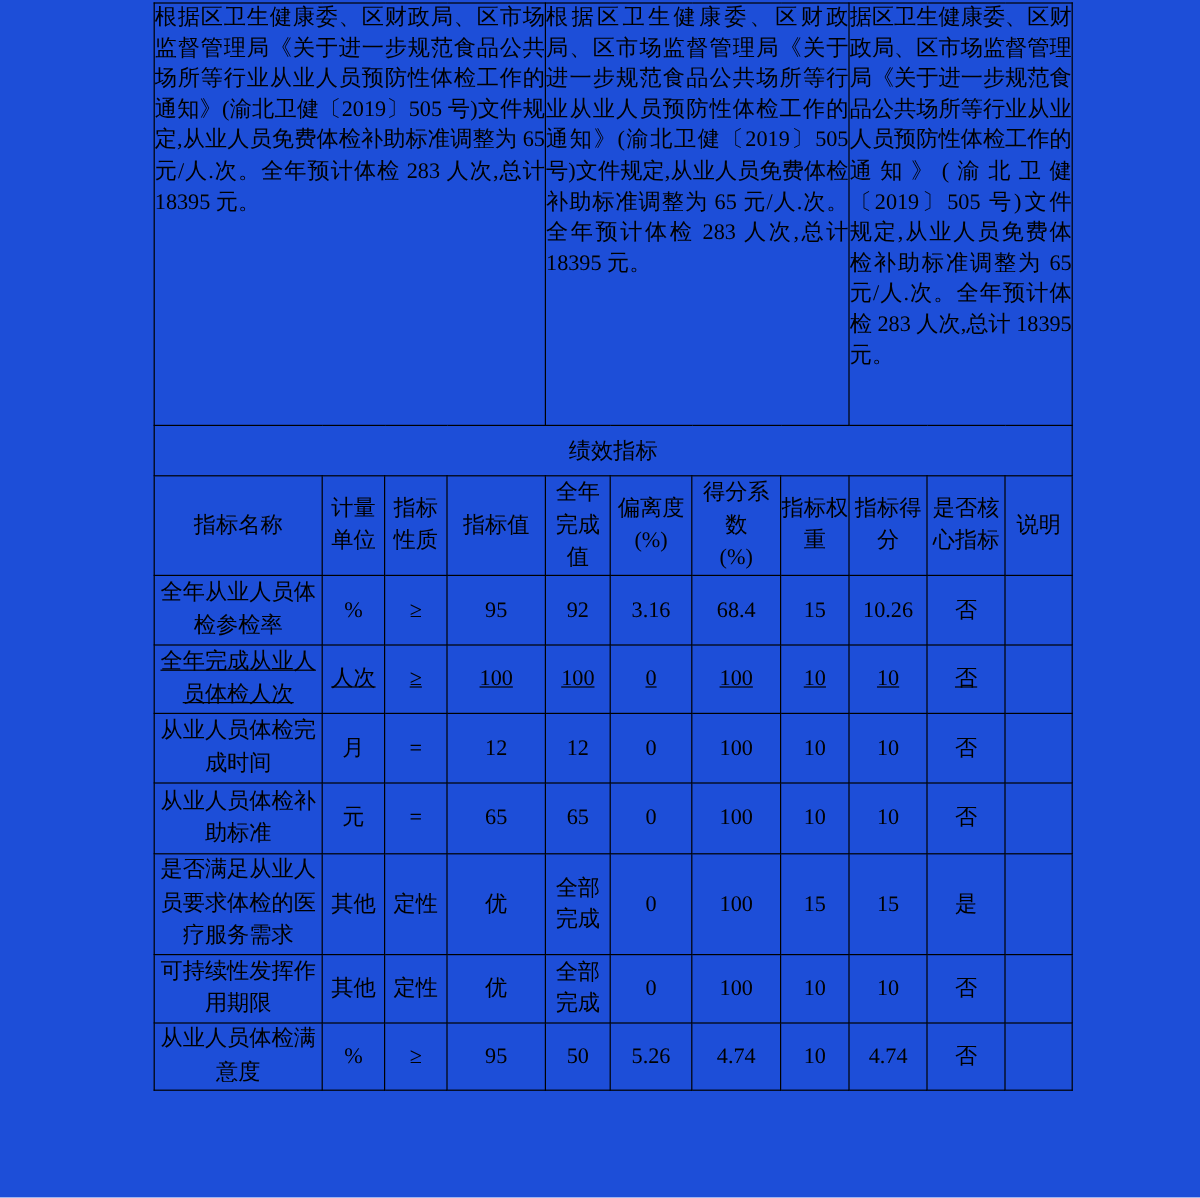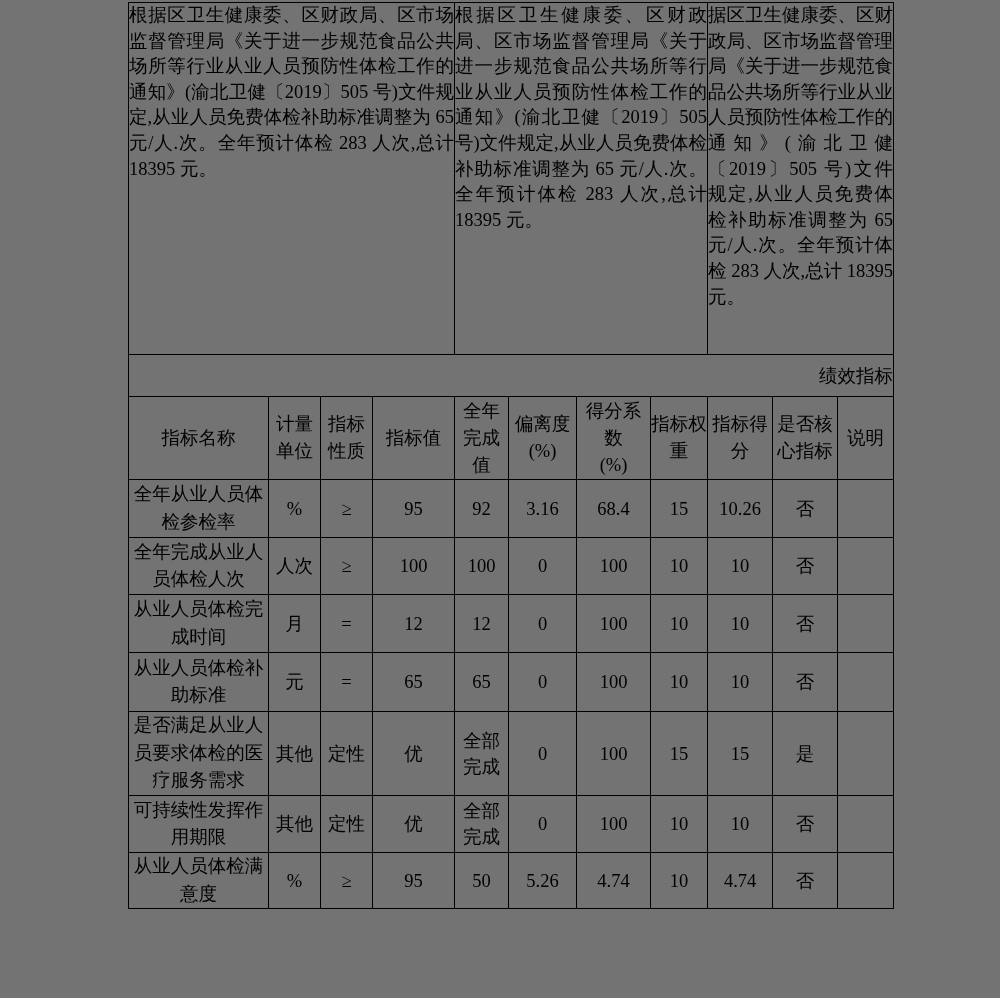--- a/index.html
+++ b/index.html
@@ -4,21 +4,21 @@
 <style>
   html, body {
     margin: 0;
     padding: 0;
     background: #ffffff;
   }
   .page {
     position: relative;
     width: 1000px;
     height: 998px;
-    background: #737373;
+    background: #1d4ed8;
     font-family: "Liberation Serif", "DejaVu Serif", serif;
     color: #000000;
     overflow: hidden;
   }
   table.doc {
     position: absolute;
     left: 128px;
     top: 2px;
     width: 765px;
     border-collapse: collapse;
@@ -31,21 +31,21 @@
     padding: 0;
     overflow: hidden;
   }
   td.intro {
     vertical-align: top;
     text-align: justify;
     padding: 4px 4px 4px 5px;
     line-height: 25.6px;
   }
   td.sec {
-    text-align: right;
+    text-align: center;
     vertical-align: middle;
   }
   th.h {
     text-align: center;
     vertical-align: middle;
     white-space: pre-line;
     line-height: 27px;
     padding: 1px 2px;
   }
   td.c {
@@ -121,21 +121,21 @@
       <td class="c">95</td>
       <td class="c">92</td>
       <td class="c">3.16</td>
       <td class="c">68.4</td>
       <td class="c">15</td>
       <td class="c">10.26</td>
       <td class="c">否</td>
       <td class="c"></td>
     </tr>
 
-    <tr style="height:57px;">
+    <tr style="height:57px;text-decoration:underline;">
       <td class="name">全年完成从业人员体检人次</td>
       <td class="c">人次</td>
       <td class="c">≥</td>
       <td class="c">100</td>
       <td class="c">100</td>
       <td class="c">0</td>
       <td class="c">100</td>
       <td class="c">10</td>
       <td class="c">10</td>
       <td class="c">否</td>

